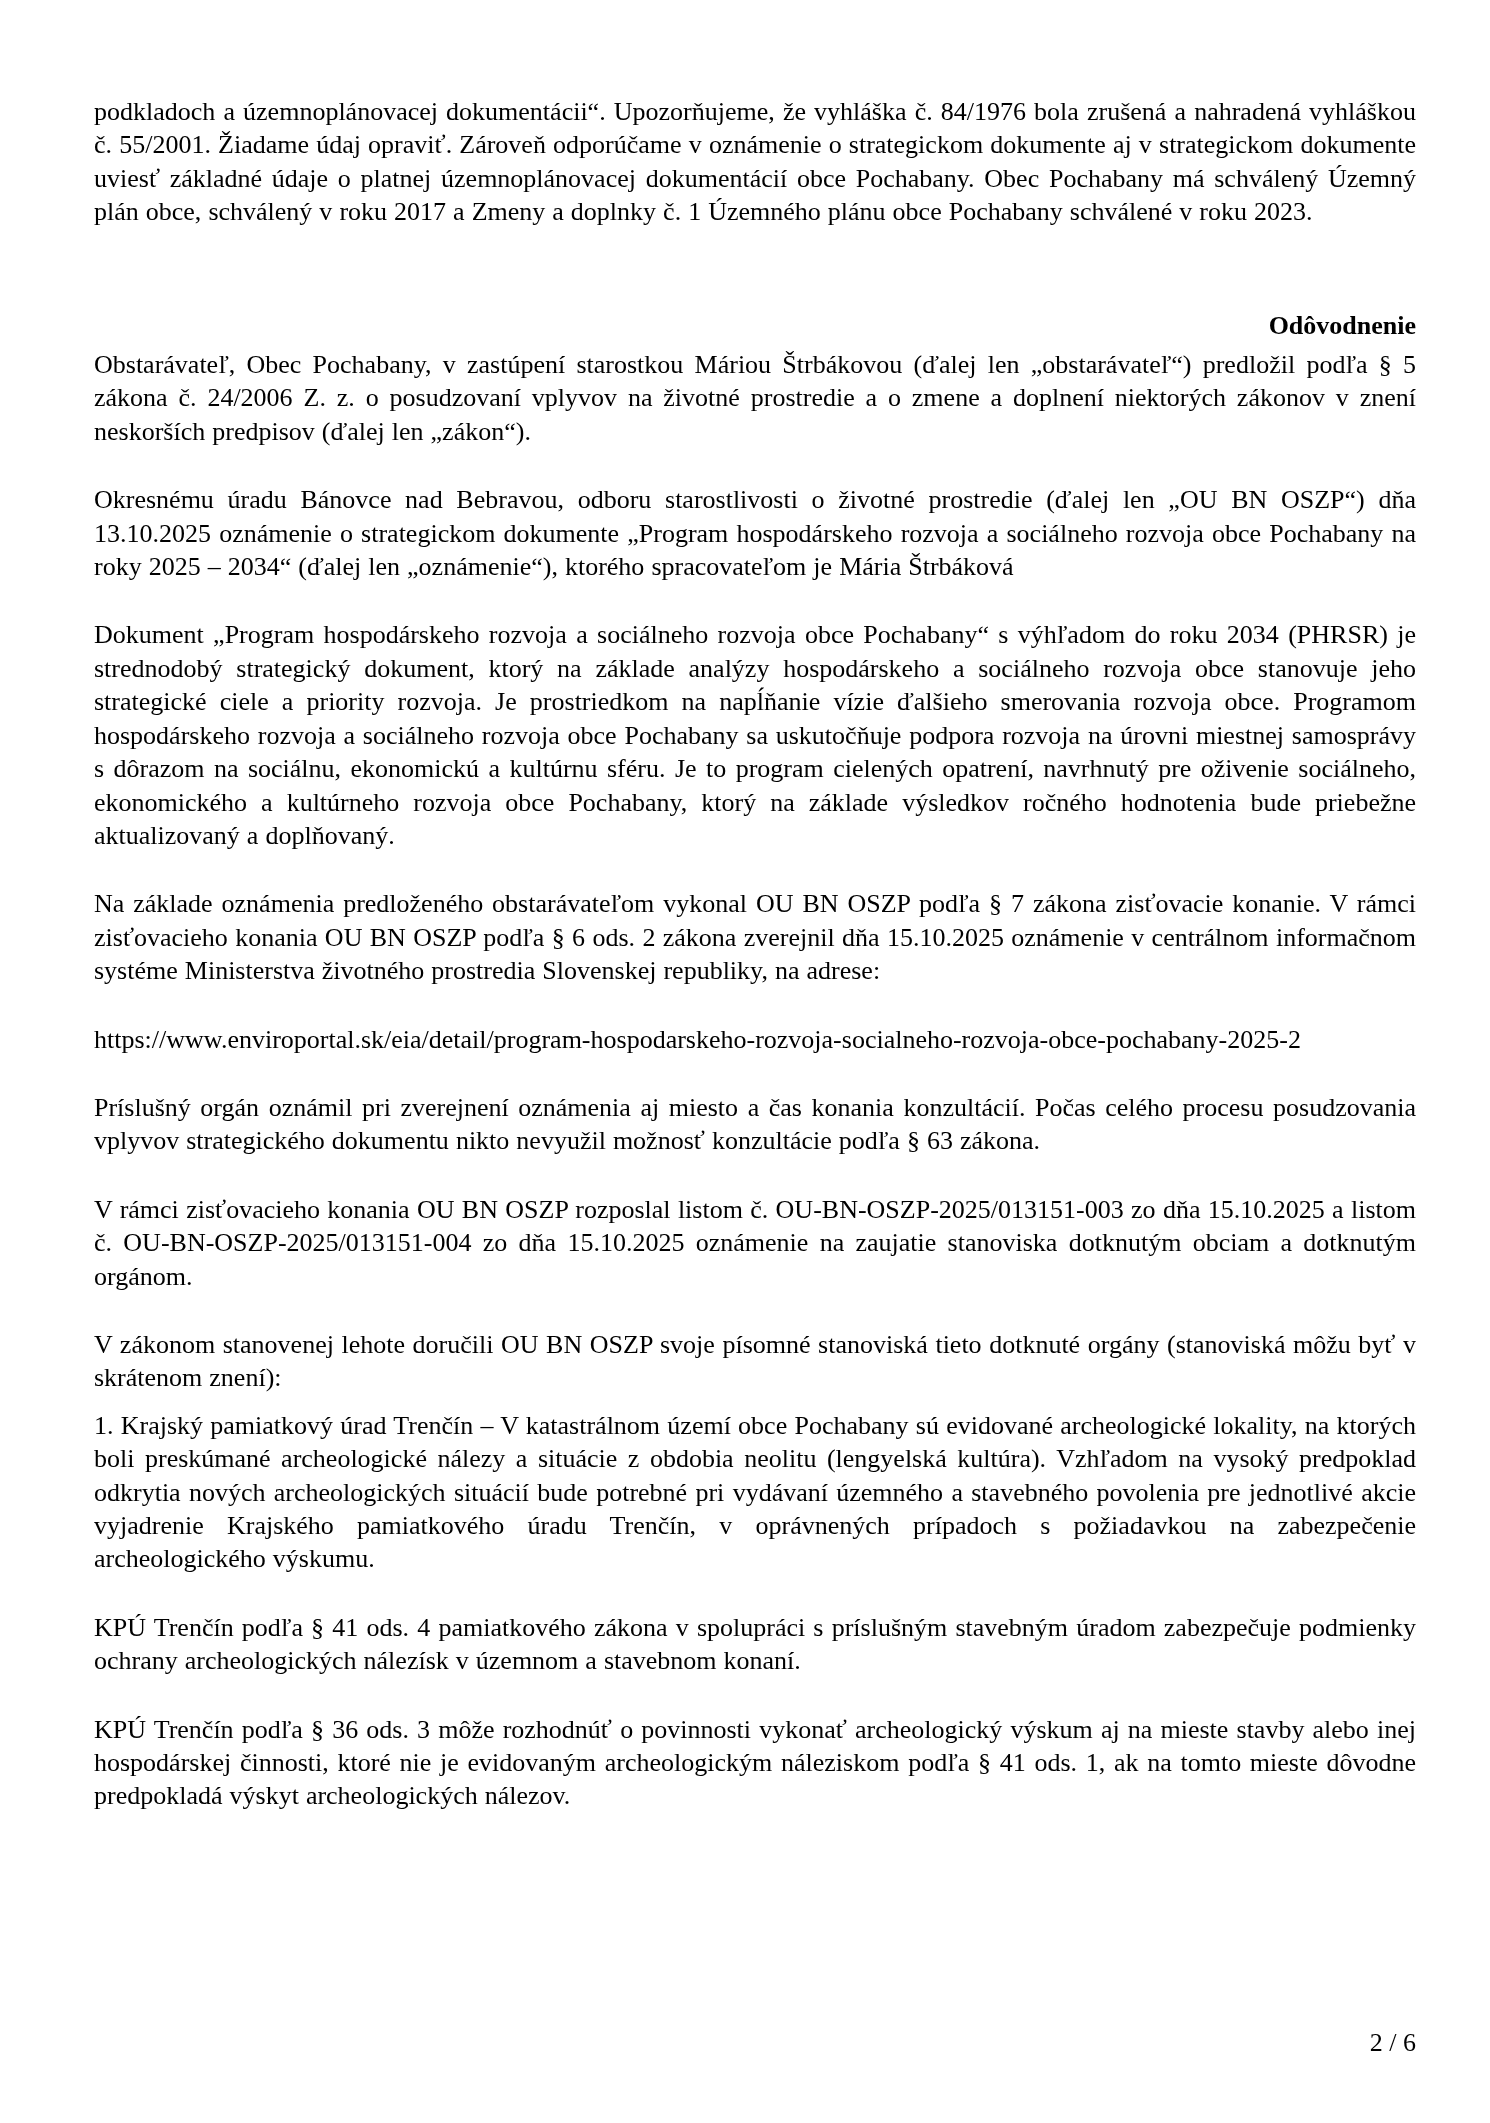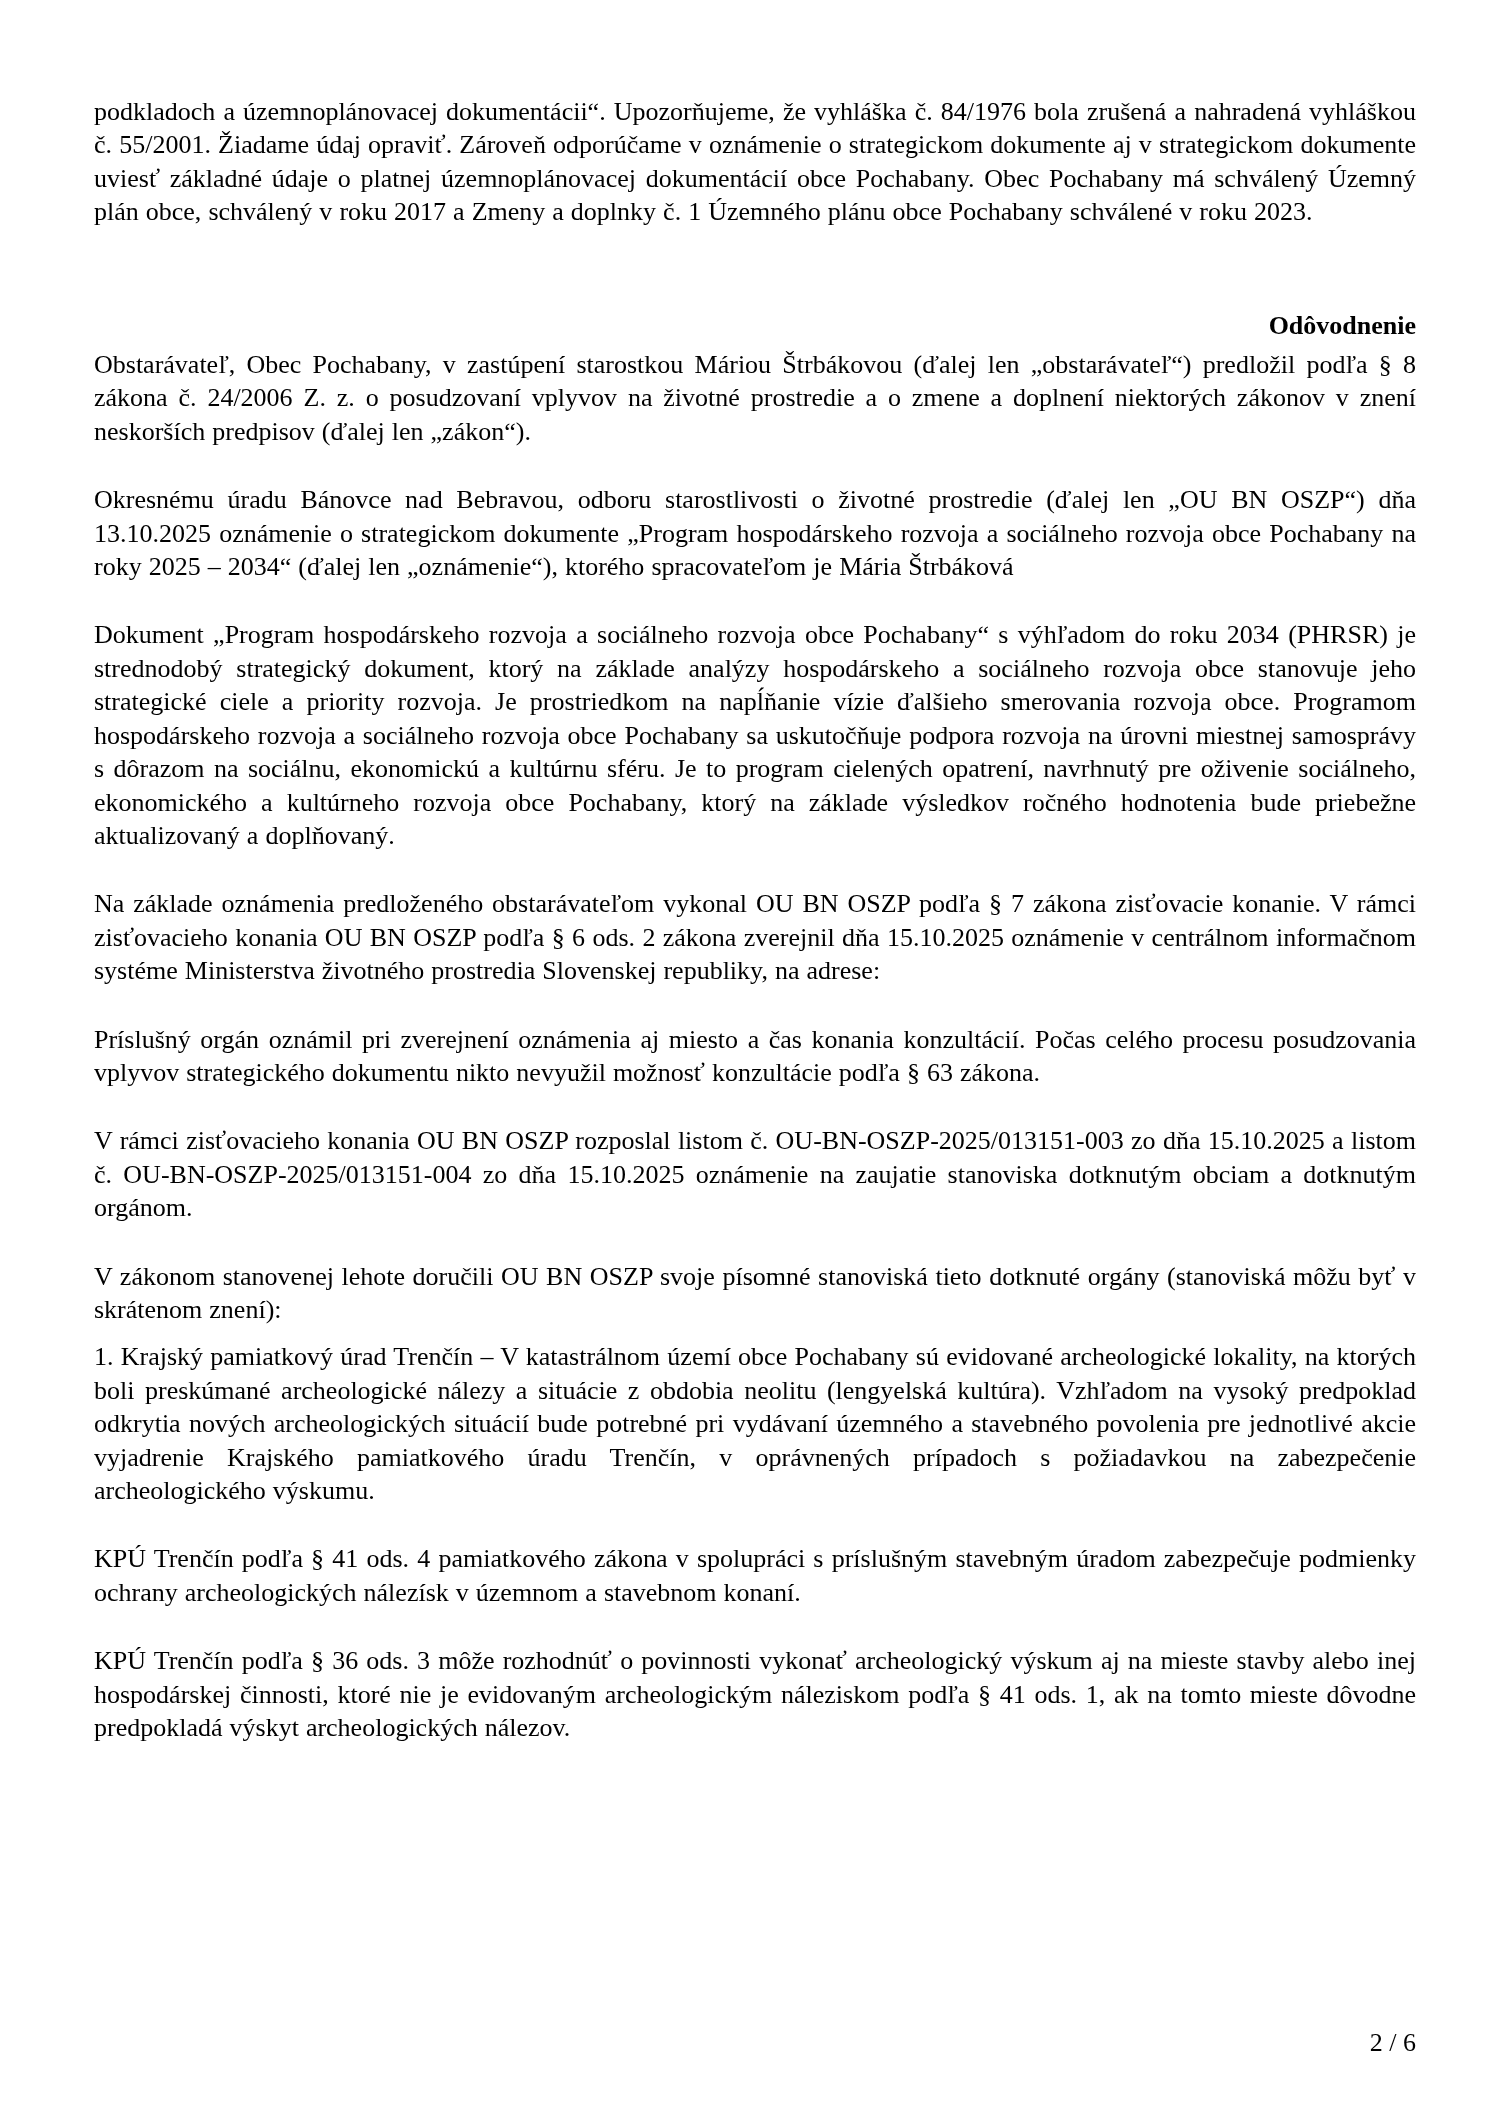--- a/index.html
+++ b/index.html
@@ -52,29 +52,30 @@
 </head>
 <body>
 
 <div class="page">
   <div class="content">
 
     <p class="para">podkladoch a územnoplánovacej dokumentácii“. Upozorňujeme, že vyhláška č. 84/1976 bola zrušená a nahradená vyhláškou č. 55/2001. Žiadame údaj opraviť. Zároveň odporúčame v oznámenie o strategickom dokumente aj v strategickom dokumente uviesť základné údaje o platnej územnoplánovacej dokumentácií obce Pochabany. Obec Pochabany má schválený Územný plán obce, schválený v roku 2017 a Zmeny a doplnky č. 1 Územného plánu obce Pochabany schválené v roku 2023.</p>
 
     <h2 class="heading">Odôvodnenie</h2>
 
-    <p class="para">Obstarávateľ, Obec Pochabany, v zastúpení starostkou Máriou Štrbákovou (ďalej len „obstarávateľ“) predložil podľa § 8 zákona č. 24/2006 Z. z. o posudzovaní vplyvov na životné prostredie a o zmene a doplnení niektorých zákonov v znení neskorších predpisov (ďalej len „zákon“).</p>
+    <p class="para">Obstarávateľ, Obec Pochabany, v zastúpení starostkou Máriou Štrbákovou (ďalej len „obstarávateľ“) predložil podľa § 5 zákona č. 24/2006 Z. z. o posudzovaní vplyvov na životné prostredie a o zmene a doplnení niektorých zákonov v znení neskorších predpisov (ďalej len „zákon“).</p>
 
     <p class="para">Okresnému úradu Bánovce nad Bebravou, odboru starostlivosti o životné prostredie (ďalej len „OU BN OSZP“) dňa 13.10.2025 oznámenie o strategickom dokumente „Program hospodárskeho rozvoja a sociálneho rozvoja obce Pochabany na roky 2025 – 2034“ (ďalej len „oznámenie“), ktorého spracovateľom je Mária Štrbáková</p>
 
 
     <p class="para">Dokument „Program hospodárskeho rozvoja a sociálneho rozvoja obce Pochabany“ s výhľadom do roku 2034 (PHRSR) je strednodobý strategický dokument, ktorý na základe analýzy hospodárskeho a sociálneho rozvoja obce stanovuje jeho strategické ciele a priority rozvoja. Je prostriedkom na napĺňanie vízie ďalšieho smerovania rozvoja obce. Programom hospodárskeho rozvoja a sociálneho rozvoja obce Pochabany sa uskutočňuje podpora rozvoja na úrovni miestnej samosprávy s dôrazom na sociálnu, ekonomickú a kultúrnu sféru. Je to program cielených opatrení, navrhnutý pre oživenie sociálneho, ekonomického a kultúrneho rozvoja obce Pochabany, ktorý na základe výsledkov ročného hodnotenia bude priebežne aktualizovaný a doplňovaný.</p>
 
     <p class="para">Na základe oznámenia predloženého obstarávateľom vykonal OU BN OSZP podľa § 7 zákona zisťovacie konanie. V rámci zisťovacieho konania OU BN OSZP podľa § 6 ods. 2 zákona zverejnil dňa 15.10.2025 oznámenie v centrálnom informačnom systéme Ministerstva životného prostredia Slovenskej republiky, na adrese:</p>
 
+    <p class="para">https://www.enviroportal.sk/eia/detail/program-hospodarskeho-rozvoja-socialneho-rozvoja-obce-pochabany-2025-2</p>
 
     <p class="para">Príslušný orgán oznámil pri zverejnení oznámenia aj miesto a čas konania konzultácií. Počas celého procesu posudzovania vplyvov strategického dokumentu nikto nevyužil možnosť konzultácie podľa § 63 zákona.</p>
 
     <p class="para">V rámci zisťovacieho konania OU BN OSZP rozposlal listom č. OU-BN-OSZP-2025/013151-003 zo dňa 15.10.2025 a listom č. OU-BN-OSZP-2025/013151-004 zo dňa 15.10.2025 oznámenie na zaujatie stanoviska dotknutým obciam a dotknutým orgánom.</p>
 
     <p class="para no-gap">V zákonom stanovenej lehote doručili OU BN OSZP svoje písomné stanoviská tieto dotknuté orgány (stanoviská môžu byť v skrátenom znení):</p>
 
     <p class="para">1. Krajský pamiatkový úrad Trenčín – V katastrálnom území obce Pochabany sú evidované archeologické lokality, na ktorých boli preskúmané archeologické nálezy a situácie z obdobia neolitu (lengyelská kultúra). Vzhľadom na vysoký predpoklad odkrytia nových archeologických situácií bude potrebné pri vydávaní územného a stavebného povolenia pre jednotlivé akcie vyjadrenie Krajského pamiatkového úradu Trenčín, v oprávnených prípadoch s požiadavkou na zabezpečenie archeologického výskumu.</p>
 
     <p class="para">KPÚ Trenčín podľa § 41 ods. 4 pamiatkového zákona v spolupráci s príslušným stavebným úradom zabezpečuje podmienky ochrany archeologických nálezísk v územnom a stavebnom konaní.</p>

